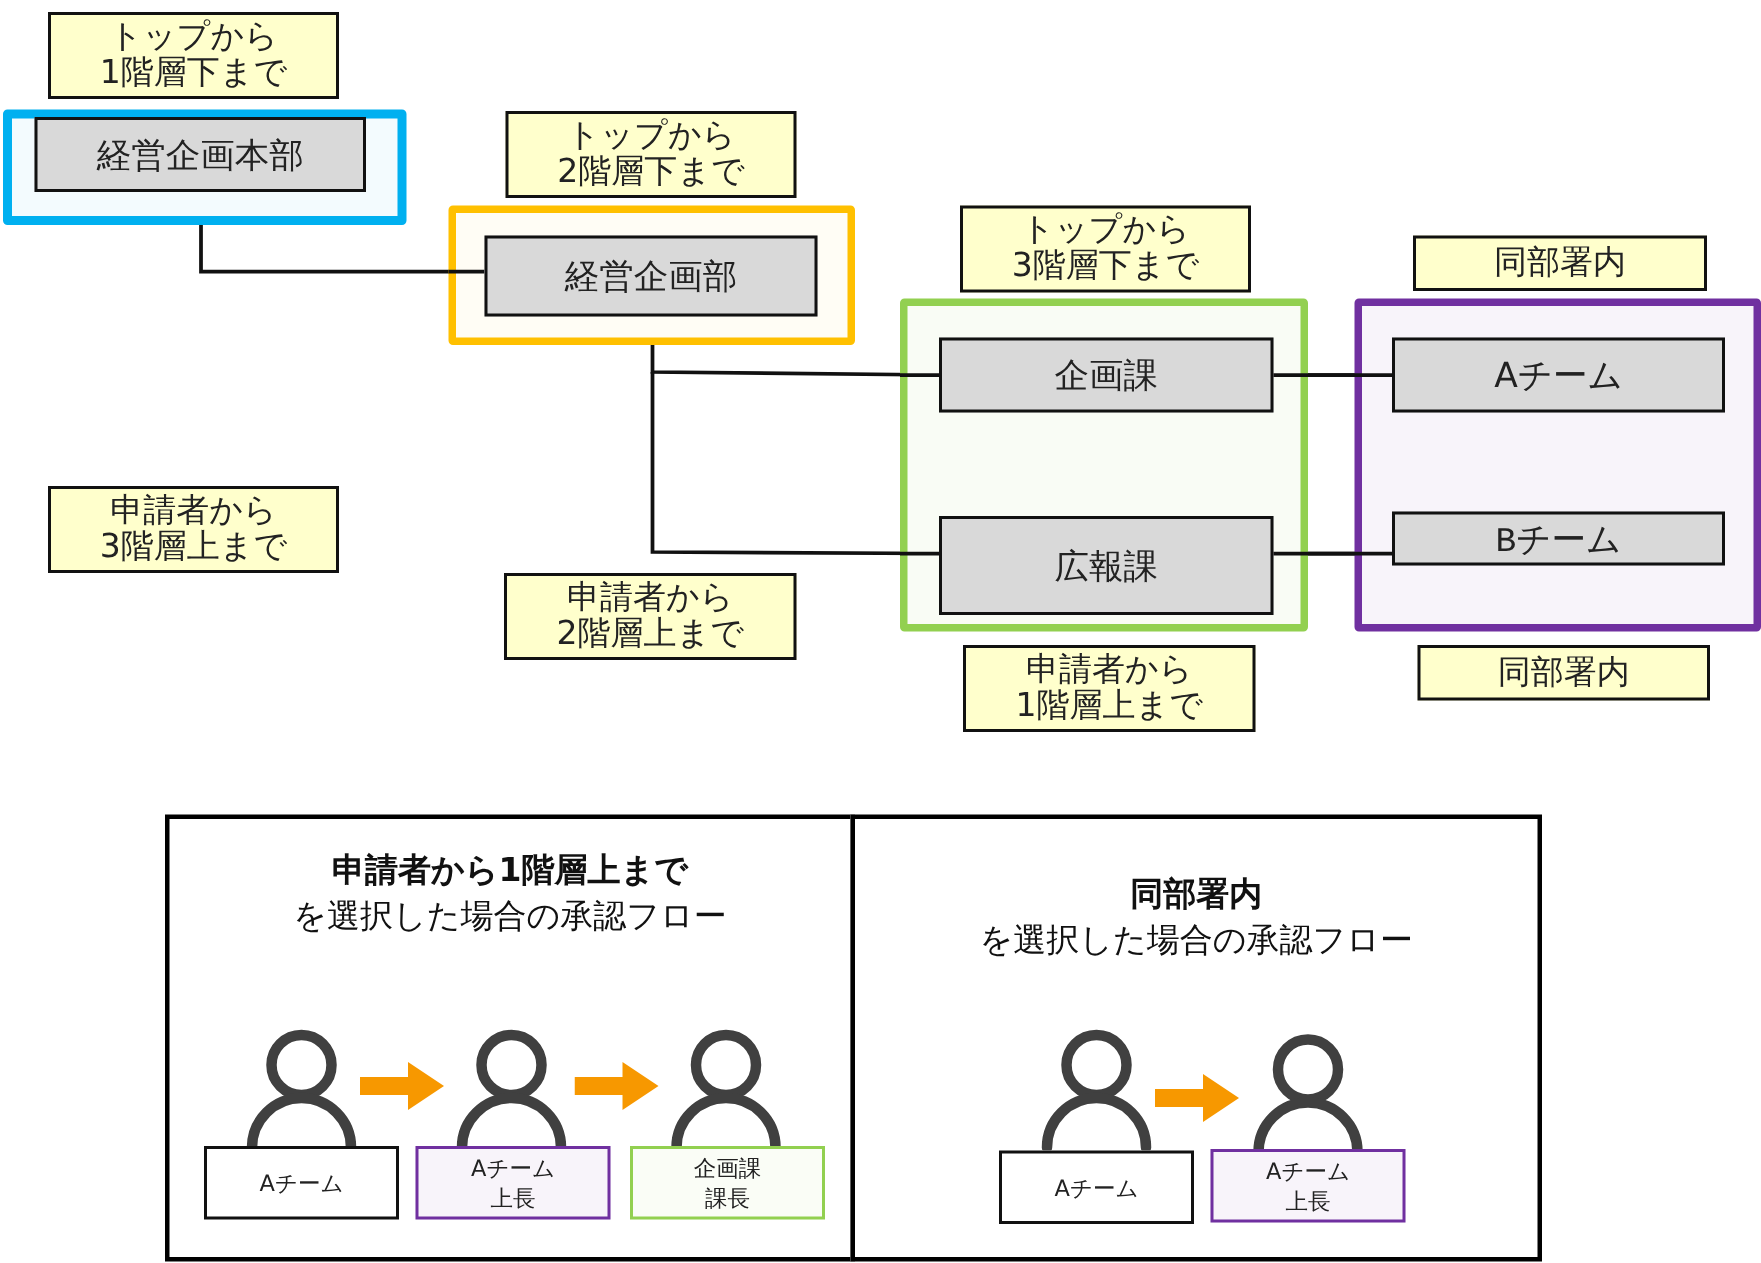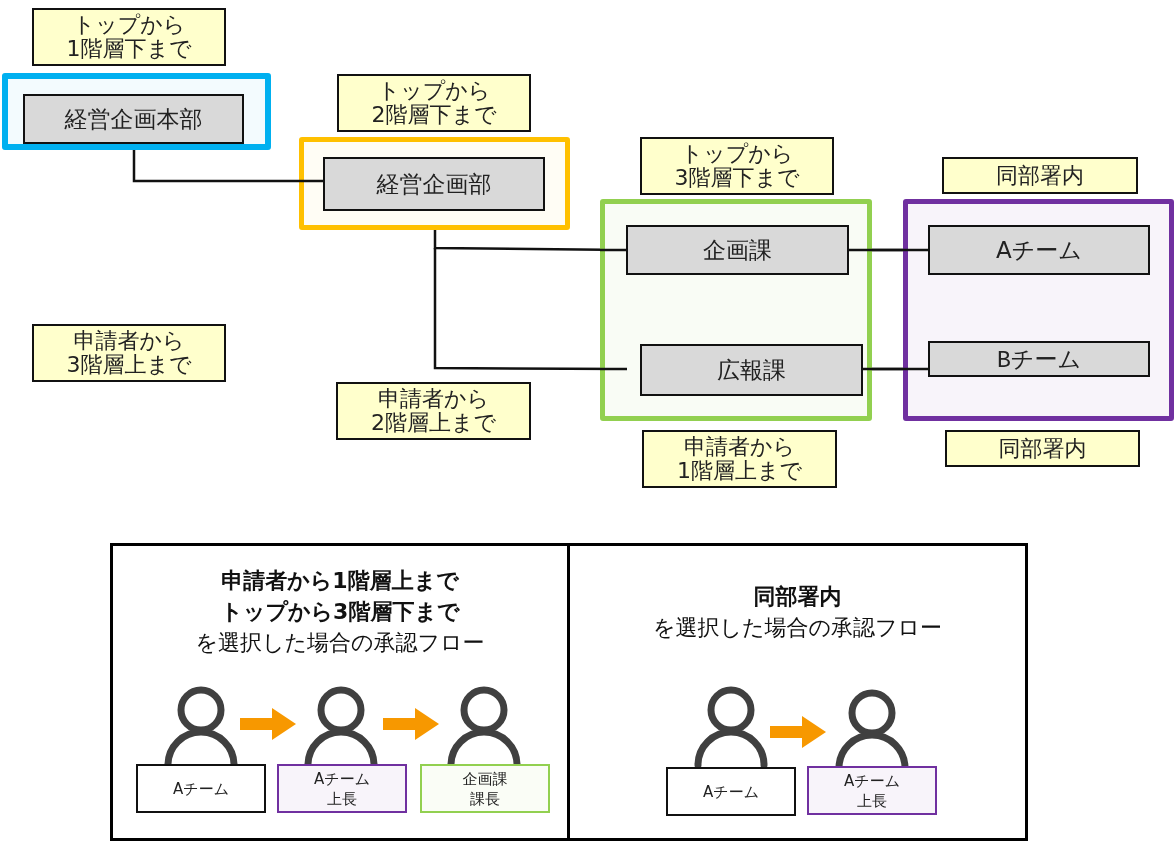--- a/index.html
+++ b/index.html
@@ -38,24 +38,24 @@
 <div class="frame" style="left:903px;top:199px;width:271px;height:222px;border:5px solid #7030a0;background:#f8f4fa;"></div>
 
 <svg class="lines" width="1174" height="842">
   <line x1="299" y1="181" x2="323" y2="181" stroke="#111" stroke-width="2.5"></line>
   <line x1="600" y1="250" x2="627" y2="250" stroke="#111" stroke-width="2.5"></line>
   <line x1="600" y1="369" x2="627" y2="369" stroke="#111" stroke-width="2.5"></line>
   <line x1="848" y1="250" x2="929" y2="250" stroke="#111" stroke-width="2.5"></line>
   <line x1="848" y1="369" x2="929" y2="369" stroke="#111" stroke-width="2.5"></line>
 </svg>
 
-<div class="node" style="left:23px;top:94px;width:221px;height:50px;">経営企画本部</div>
+<div class="node" style="left:23px;top:78px;width:221px;height:50px;">経営企画本部</div>
 <div class="node" style="left:323px;top:157px;width:222px;height:54px;">経営企画部</div>
 <div class="node" style="left:626px;top:225px;width:223px;height:50px;">企画課</div>
-<div class="node" style="left:640px;top:344px;width:223px;height:52px;">広報課</div>
+<div class="node" style="left:626px;top:344px;width:223px;height:66px;">広報課</div>
 <div class="node" style="left:928px;top:225px;width:222px;height:50px;">Aチーム</div>
 <div class="node" style="left:928px;top:341px;width:222px;height:36px;font-family:Liberation Mono, monospace;">Bチーム</div>
 
 <div class="note" style="left:32px;top:8px;width:194px;height:58px;">トップから
 1階層下まで</div>
 <div class="note" style="left:337px;top:74px;width:194px;height:58px;">トップから
 2階層下まで</div>
 <div class="note" style="left:640px;top:137px;width:194px;height:58px;">トップから
 3階層下まで</div>
 <div class="note" style="left:942px;top:157px;width:196px;height:37px;">同部署内</div>
@@ -65,21 +65,20 @@
 2階層上まで</div>
 <div class="note" style="left:642px;top:430px;width:195px;height:58px;">申請者から
 1階層上まで</div>
 <div class="note" style="left:945px;top:430px;width:195px;height:37px;">同部署内</div>
 
 <div class="panel" style="left:110px;top:543px;width:460px;height:298px;"></div>
 <div class="panel" style="left:567px;top:543px;width:461px;height:298px;"></div>
 
 <div class="ptitle" style="left:113px;top:565px;width:454px;">
   <b>申請者から1階層上まで</b>
-  <b>トップから3階層下まで</b>
   <span>を選択した場合の承認フロー</span>
 </div>
 <div class="ptitle" style="left:570px;top:581px;width:455px;">
   <b>同部署内</b>
   <span>を選択した場合の承認フロー</span>
 </div>
 
 <svg class="person" style="left:160px;top:683px;" width="84" height="84" viewBox="0 0 84 84">
   <circle cx="41" cy="27" r="20" fill="none" stroke="#404040" stroke-width="7"></circle>
   <path d="M8,82 A33,33 0 0 1 74,82" fill="none" stroke="#404040" stroke-width="7" stroke-linecap="round"></path>

